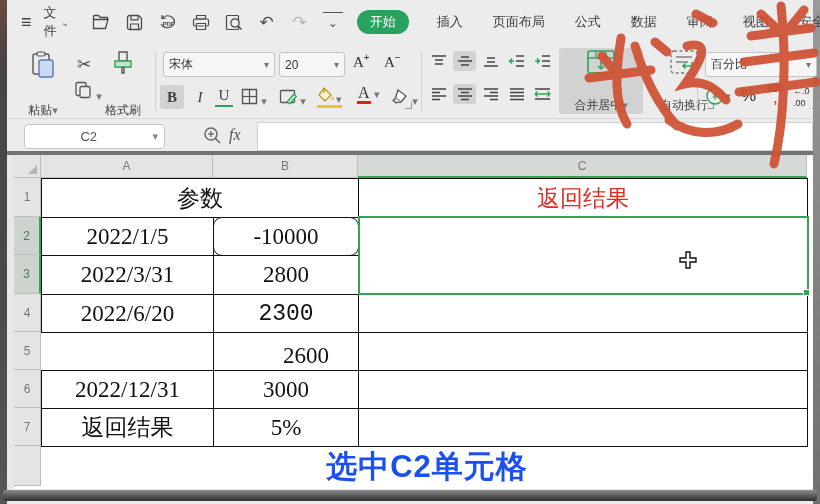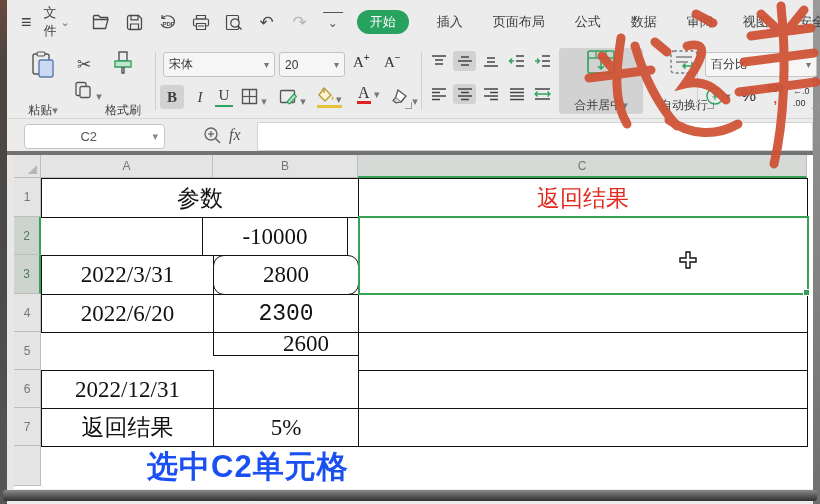--- a/index.html
+++ b/index.html
@@ -73,21 +73,21 @@
   .corner { position:absolute; left:7px; top:0; width:27px; height:23px; background:#e4e4e4;
             border-right:1px solid #bdbdbd; border-bottom:1px solid #bdbdbd; }
   .corner .tri { position:absolute; right:3px; bottom:3px; width:0; height:0;
                  border-left:9px solid transparent; border-bottom:9px solid #b5b5b5; }
   .cell { position:absolute; background:#fff; border:1px solid #111;
           display:flex; align-items:center; justify-content:center;
           font-family:"Liberation Serif", serif; font-size:23px; color:#111; }
   .cell.red { color:#e02b20; }
   .selbox { position:absolute; border:2.5px solid #35a254; background:transparent; }
   .fill-handle { position:absolute; width:7px; height:7px; background:#35a254; border:1px solid #fff; }
-  .caption { position:absolute; left:140px; top:291px; width:560px; 
+  .caption { position:absolute; left:140px; top:291px; width:560px; text-align:center;
              font-size:31px; font-weight:bold; color:#1a4ff2; letter-spacing:1px; }
 
   svg line, svg path, svg rect, svg circle, svg polyline { vector-effect:non-scaling-stroke; }
 </style>
 </head>
 <body>
 
 <div class="abs edge-left"></div>
 <div class="abs edge-right"></div>
 <div class="abs edge-bottom"></div>
@@ -386,29 +386,31 @@
   <div class="hdr sel-row" style="left:7px; top:100px; width:27px; height:39px;">3</div>
   <div class="hdr" style="left:7px; top:139px; width:27px; height:38px;">4</div>
   <div class="hdr" style="left:7px; top:177px; width:27px; height:38px;">5</div>
   <div class="hdr" style="left:7px; top:215px; width:27px; height:38px;">6</div>
   <div class="hdr" style="left:7px; top:253px; width:27px; height:38px;">7</div>
   <div class="hdr" style="left:7px; top:291px; width:27px; height:40px;"></div>
 
   <div class="cell" style="left:34px; top:23px; width:318px; height:40px;">参数</div>
   <div class="cell red" style="left:351px; top:23px; width:450px; height:40px;">返回结果</div>
 
-  <div class="cell" style="left:195px; top:62px; width:146px; height:39px;">-10000</div>
+  <div class="cell" style="left:34px; top:62px; width:173px; height:39px;">2022/1/5</div>
+  <div class="cell" style="left:206px; top:62px; width:146px; height:39px;border-radius:9px;">-10000</div>
   <div class="cell" style="left:34px; top:100px; width:173px; height:40px;">2022/3/31</div>
-  <div class="cell" style="left:206px; top:100px; width:146px; height:40px;border-radius:11px;">2800</div>
+  <div class="cell" style="left:206px; top:100px; width:146px; height:40px;">2800</div>
   <div class="cell" style="left:34px; top:139px; width:173px; height:39px;">2022/6/20</div>
   <div class="cell" style="left:206px; top:139px; width:146px; height:39px;font-family:Liberation Mono, monospace;">2300</div>
   <div class="cell" style="left:351px; top:139px; width:450px; height:39px;"></div>
-  <div class="cell" style="left:206px; top:177px; width:146px; height:24px;padding-left:40px;">2600</div>
+  <div class="cell" style="left:206px; top:177px; width:146px; height:48px;padding-left:40px;">2600</div>
   <div class="cell" style="left:351px; top:177px; width:450px; height:39px;"></div>
   <div class="cell" style="left:34px; top:215px; width:173px; height:39px;">2022/12/31</div>
+  <div class="cell" style="left:206px; top:215px; width:146px; height:39px;">3000</div>
   <div class="cell" style="left:351px; top:215px; width:450px; height:39px;"></div>
   <div class="cell" style="left:34px; top:253px; width:173px; height:39px;">返回结果</div>
   <div class="cell" style="left:206px; top:253px; width:146px; height:39px;">5%</div>
   <div class="cell" style="left:351px; top:253px; width:450px; height:39px;"></div>
 
   <div class="selbox" style="left:351px; top:61px; width:451px; height:79px;"></div>
   <div class="fill-handle" style="left:796px; top:134px;"></div>
 
   <svg class="abs" style="left:672px; top:96px;" width="18" height="18" viewBox="0 0 18 18">
     <path d="M7 1 h4 v6 h6 v4 h-6 v6 h-4 v-6 H1 V7 h6 Z" fill="#fff" stroke="#111" stroke-width="1.4"></path>

